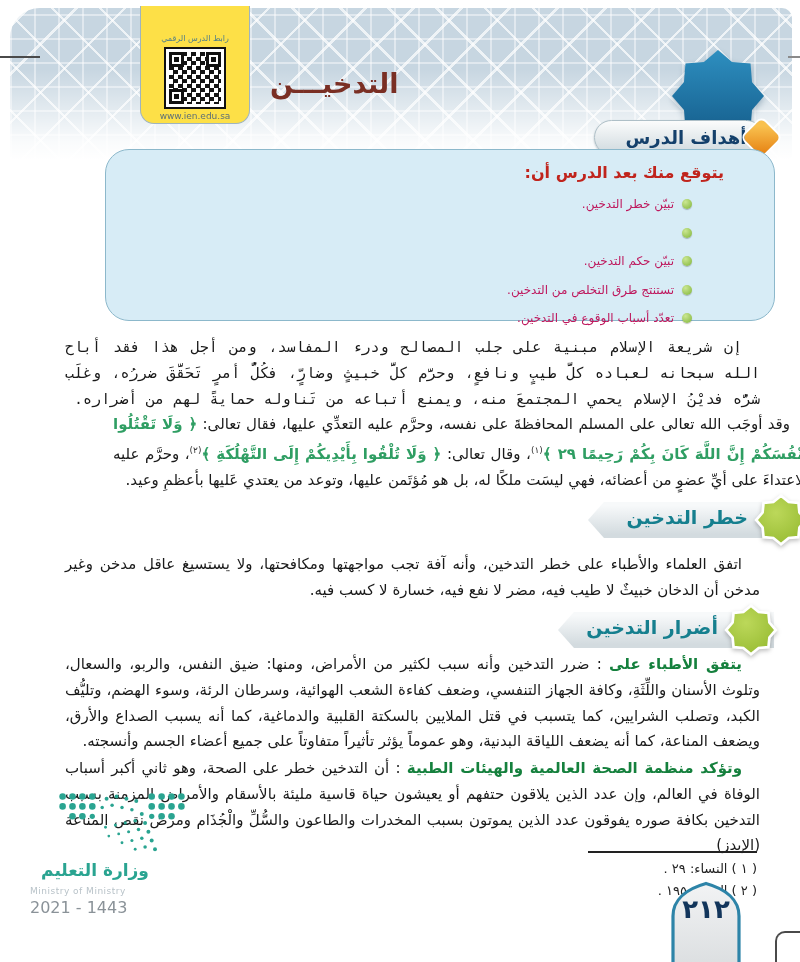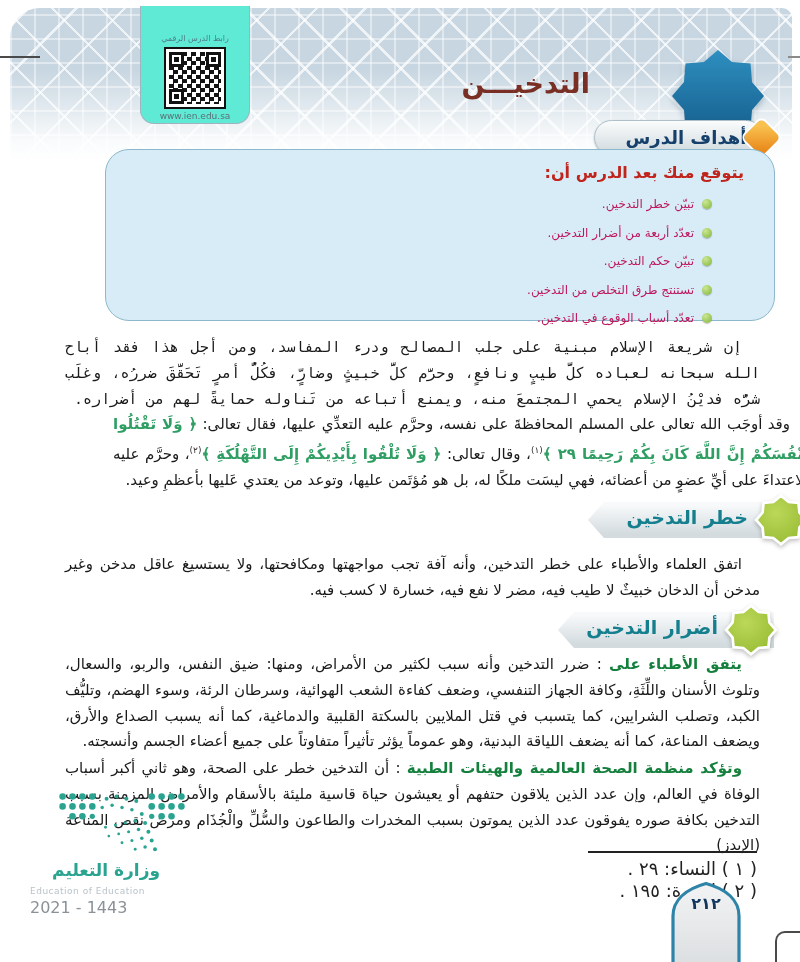--- a/index.html
+++ b/index.html
@@ -29,35 +29,35 @@
   .mark-tl { position:absolute; left:0; top:56px; width:40px; height:2px; background:#4a4a4a; }
   .mark-tr { position:absolute; left:788px; top:56px; width:12px; height:2px; background:#8a8a8a; }
   .mark-br {
     position:absolute; left:775px; top:931px; width:25px; height:31px;
     border-top:2px solid #4a4a4a; border-left:2px solid #4a4a4a; border-top-left-radius:10px;
   }
 
   
   .qr-tab {
     position:absolute; left:140px; top:6px; width:110px; height:118px;
-    background:#5eead4; border:1px solid #9fb4bf; border-top:none;
+    background:#fde047; border:1px solid #9fb4bf; border-top:none;
     border-radius:0 0 14px 14px; text-align:center; padding-top:28px;
   }
   .qr-label { font-size:8px; color:#4e7d8a; direction:rtl; margin-bottom:4px; }
   .qr-code { position:relative; width:62px; height:62px; margin:0 auto; border:2px solid #111; padding:3px; background:#fff; }
   .qr-texture { width:100%; height:100%;
     background:repeating-conic-gradient(#141414 0% 25%, #ffffff 0% 50%) 0 0/9px 9px; }
   .finder { position:absolute; width:15px; height:15px; border:3px solid #111; background:#fff; }
   .finder::after { content:""; position:absolute; left:2px; top:2px; width:5px; height:5px; background:#111; }
   .f-tl { left:3px; top:3px; } .f-tr { right:3px; top:3px; } .f-bl { left:3px; bottom:3px; }
   .qr-url { font-size:9px; color:#5c6f77; margin-top:2px; }
 
   
   .page-title {
-    position:absolute; left:270px; top:68px; width:320px; text-align:right;
+    position:absolute; left:270px; top:68px; width:320px; text-align:left;
     font-size:27px; font-weight:bold; color:#7a2f24; letter-spacing:1px;
   }
   .blue-star { position:absolute; left:672px; top:50px; width:92px; height:92px;
     filter:drop-shadow(0 3px 3px rgba(40,80,110,.35)); }
 
   
   .obj-tab {
     position:absolute; left:594px; top:120px; width:170px; height:35px;
     background:linear-gradient(to bottom,#fbfcfc,#cfd9de);
     border:1px solid #aebfc7; border-radius:18px;
@@ -66,21 +66,21 @@
   }
   .obj-tab-text { font-size:18px; font-weight:bold; color:#14406b; padding-left:14px; }
   .diamond {
     position:absolute; right:-12px; top:3px; width:27px; height:27px;
     background:linear-gradient(135deg,#f9c14f 20%,#e8891a 85%);
     transform:rotate(45deg); border-radius:5px; box-shadow:0 0 0 2px #fff, 0 1px 2px rgba(0,0,0,.3);
   }
   .obj-box {
     position:absolute; left:105px; top:149px; width:670px; height:172px;
     background:#d7ecf6; border:1.5px solid #8cb8cb; border-radius:24px;
-    direction:rtl; padding:13px 30px 10px 20px;
+    direction:rtl; padding:13px 50px 10px 20px;
   }
   .obj-heading { font-size:16px; font-weight:bold; color:#c0241c; margin-bottom:8px; }
   .obj-item { display:flex; align-items:center; gap:8px; height:28.5px; padding-right:32px; }
   .obj-bullet {
     width:10px; height:10px; border-radius:50%;
     background:radial-gradient(circle at 35% 30%, #cbe793, #7fb437);
     box-shadow:0 1px 1px rgba(0,0,0,.25); flex:0 0 auto;
   }
   .obj-text { font-size:12px; color:#be185d; }
 
@@ -112,34 +112,34 @@
   .banner-title {
     position:absolute; right:62px; top:12px; font-size:19px; font-weight:bold; color:#157f8e;
     direction:rtl; white-space:nowrap;
   }
   .gem { position:absolute; right:2px; top:-1px; width:54px; height:54px;
     filter:drop-shadow(0 2px 2px rgba(0,0,0,.25)); }
 
   
   .fn-sep { position:absolute; left:588px; top:851px; width:169px; height:2px; background:#222; }
   .footnotes { position:absolute; left:455px; top:858px; width:302px; direction:rtl; text-align:right; }
-  .footnotes div { font-size:18px; color:#222; line-height:22px;text-align:right; }
+  .footnotes div { font-size:13px; color:#222; line-height:22px;text-align:right; }
 
   
   .moe { position:absolute; left:22px; top:790px; width:170px; height:130px; }
   .moe-dots { position:absolute; left:34px; top:0; width:132px; height:68px; }
-  .moe-ar { position:absolute; left:8px; top:70px; width:130px; font-size:17px; font-weight:bold; color:#2aa491; direction:rtl; text-align:right; letter-spacing:1px; }
+  .moe-ar { position:absolute; left:8px; top:70px; width:130px; font-size:17px; font-weight:bold; color:#2aa491; direction:rtl; text-align:center; letter-spacing:1px; }
   .moe-en { position:absolute; left:8px; top:96px; font-size:9px; color:#b9c3c9; letter-spacing:.5px; }
   .moe-years { position:absolute; left:8px; top:108px; font-size:16px; color:#8a9298; }
 
   
   .arch { position:absolute; left:666px; top:880px; width:80px; height:82px; }
   .arch svg { position:absolute; inset:0; }
   .arch-num { position:absolute; left:0; top:14px; width:100%; text-align:center;
-    font-size:16px; font-weight:bold; color:#12355b; }
+    font-size:26px; font-weight:bold; color:#12355b; }
 </style>
 </head>
 <body>
 
 <div class="page">
 
   <div class="header-band"></div>
   <div class="mark-tl"></div>
   <div class="mark-tr"></div>
   <div class="mark-br"></div>
@@ -173,21 +173,20 @@
   </div>
 
   <div class="obj-box">
     <div class="obj-heading">يتوقع منك بعد الدرس أن:</div>
     <div class="obj-item">
       <span class="obj-bullet"></span>
       <span class="obj-text">تبيّن خطر التدخين.</span>
     </div>
     <div class="obj-item">
       <span class="obj-bullet"></span>
-      <span class="obj-text">تعدّد أربعة من أضرار التدخين.</span>
     </div>
     <div class="obj-item">
       <span class="obj-bullet"></span>
       <span class="obj-text">تبيّن حكم التدخين.</span>
     </div>
     <div class="obj-item">
       <span class="obj-bullet"></span>
       <span class="obj-text">تستنتج طرق التخلص من التدخين.</span>
     </div>
     <div class="obj-item">
@@ -279,21 +278,21 @@
           <circle cx="78" cy="43" r="1.6"></circle>
         <circle cx="69" cy="45" r="1.4"></circle>
           <circle cx="60" cy="47" r="1.3"></circle>
           <circle cx="87" cy="45" r="1.8"></circle>
           <circle cx="81" cy="51" r="1.6"></circle>
         <circle cx="72" cy="53" r="1.3"></circle>
           <circle cx="90" cy="53" r="1.8"></circle>
       </g>
     </svg>
     <div class="moe-ar">وزارة التعليم</div>
-    <div class="moe-en">Education of Education</div>
+    <div class="moe-en">Ministry of Ministry</div>
     <div class="moe-years">2021 - 1443</div>
   </div>
 
   <div class="arch">
     <svg viewBox="0 0 80 82">
       <defs>
         <linearGradient id="archG" x1="0" y1="0" x2="0" y2="1">
           <stop offset="0" stop-color="#f2f3f4"></stop>
             <stop offset="1" stop-color="#dcdfe1"></stop>
         </linearGradient>

